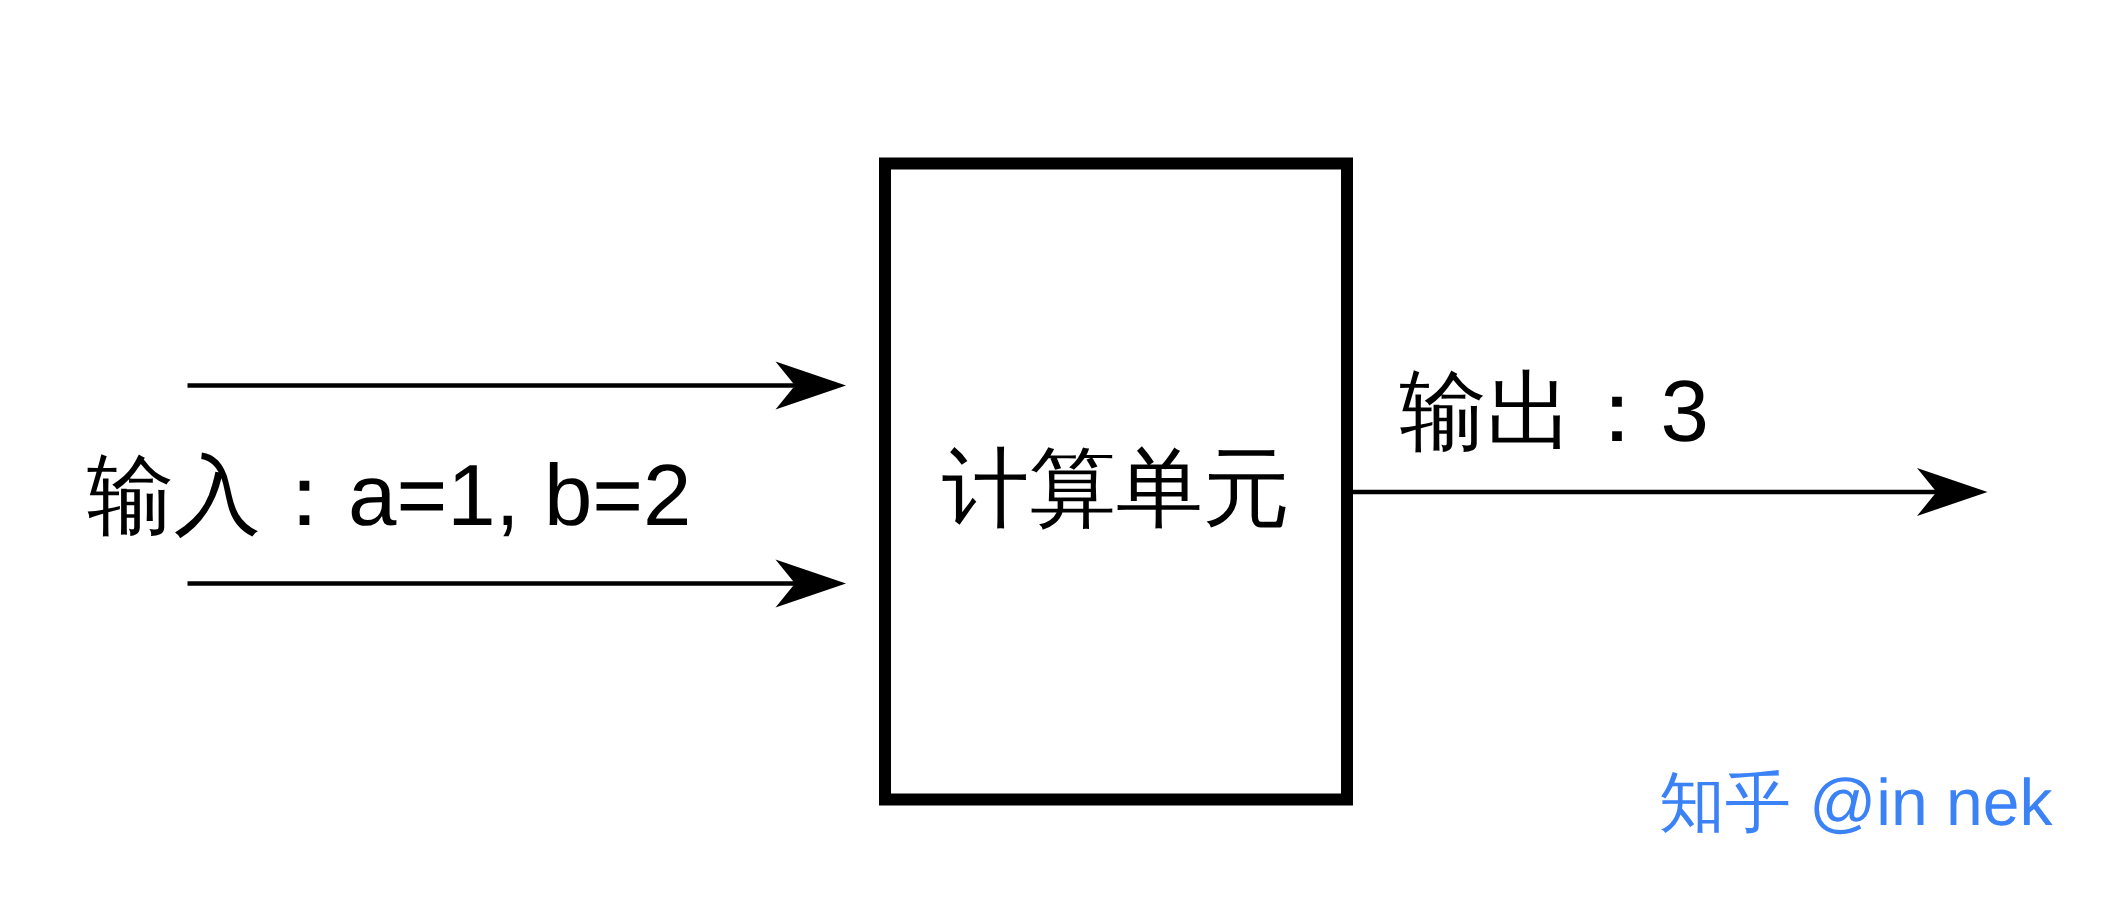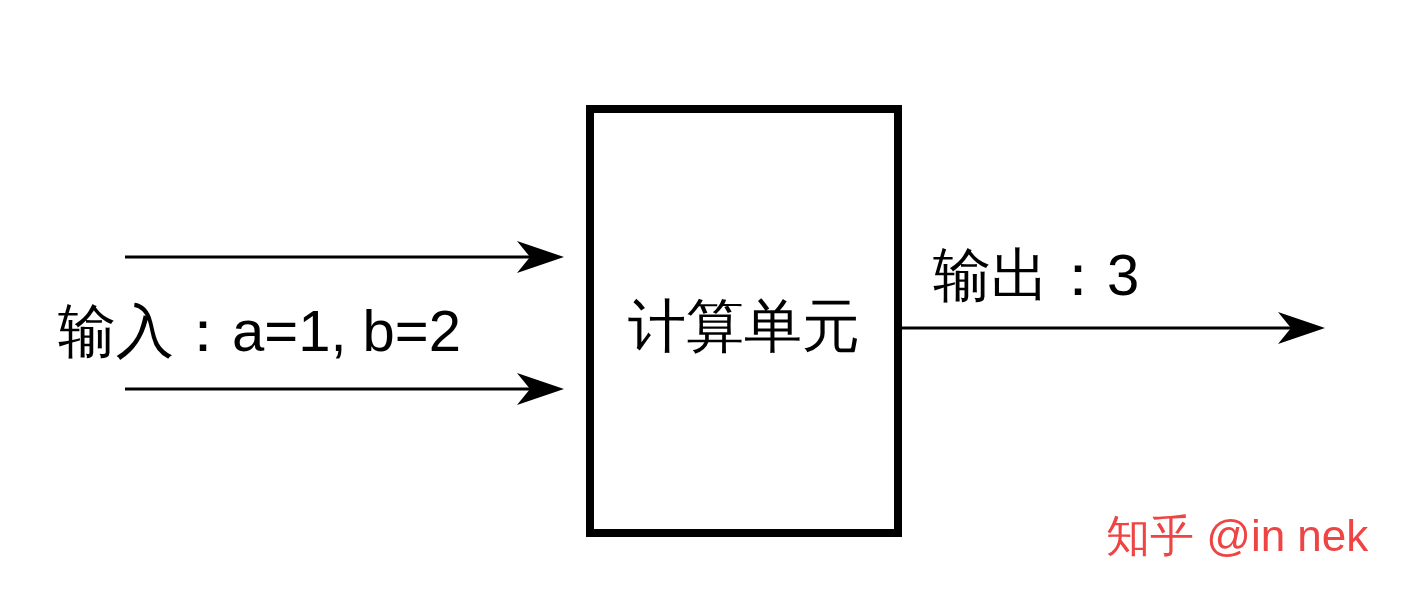--- a/index.html
+++ b/index.html
@@ -51,21 +51,21 @@
   }
   .label-program { left: 168px; top: 166px; }
   .label-input   { left: 58px;  top: 302px; }
   .label-output  { left: 933px; top: 246px; }
   .watermark {
     position: absolute;
     left: 1106px;
     top: 514px;
     font-size: 44px;
     line-height: 1;
-    color: #ef4444;
+    color: #3b82f6;
     text-shadow: 1px 1px 0 #ffffff;
     white-space: nowrap;
   }
 </style>
 </head>
 <body>
 
 <div class="canvas">
 
   <svg class="arrow-layer" viewBox="0 0 1408 604" xmlns="http://www.w3.org/2000/svg">

